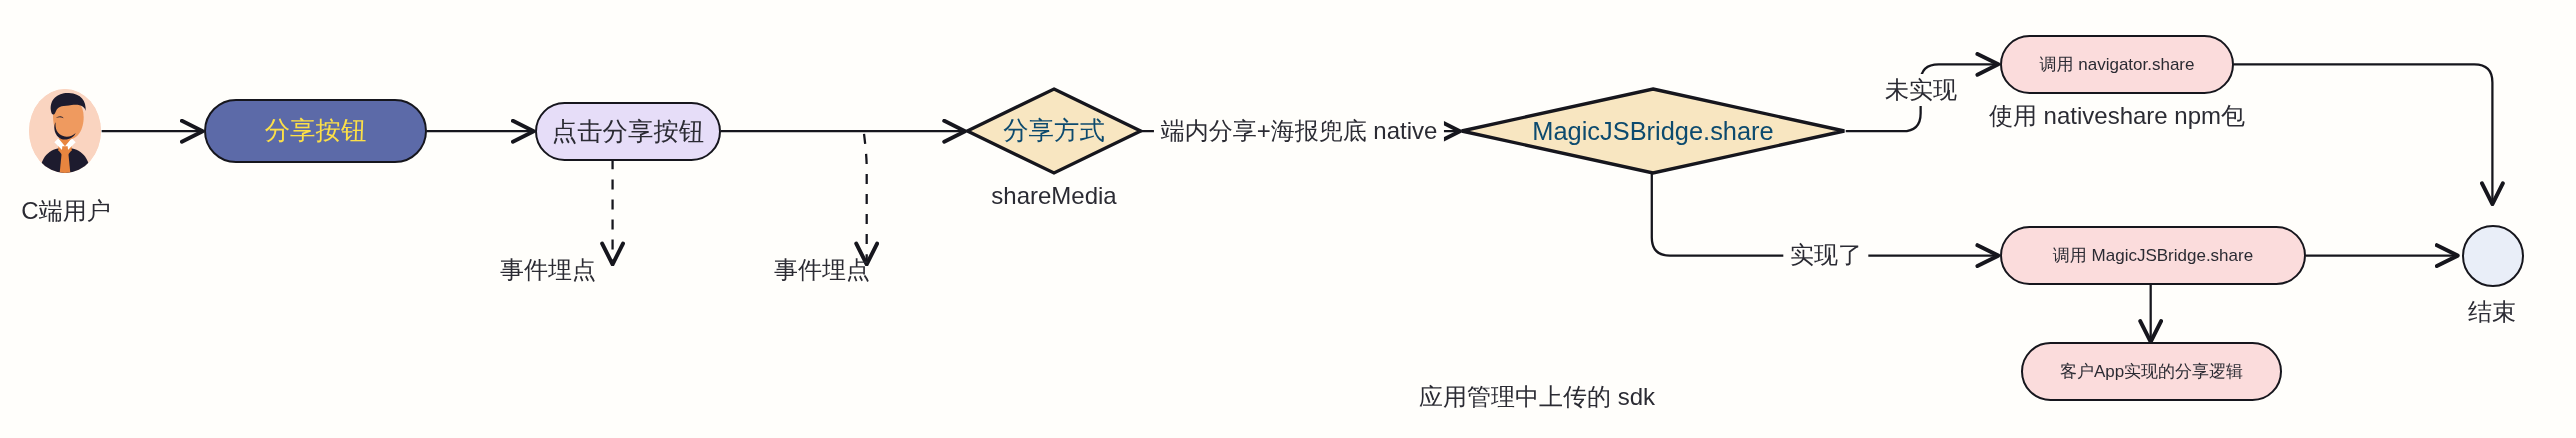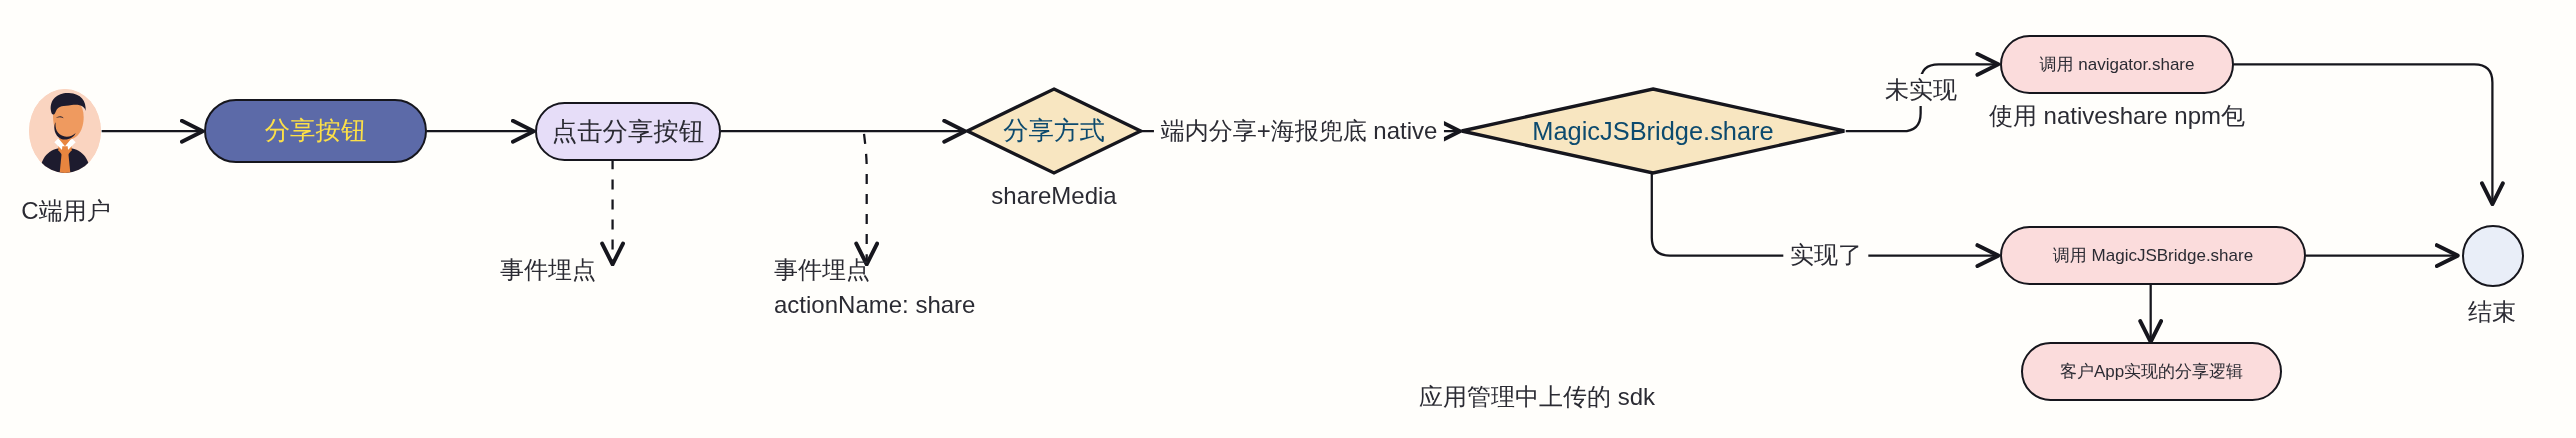--- a/index.html
+++ b/index.html
@@ -194,17 +194,16 @@
 <div class="edge-label" style="left:1921px; top:90px;">未实现</div>
 
 <div class="edge-label" style="left:1826px; top:255px;">实现了</div>
 
 <div class="annot" style="left:500px; top:253px;">
   <div>事件埋点</div>
 </div>
 
 <div class="annot" style="left:774px; top:253px;">
   <div>事件埋点</div>
-  <div>actionName: share</div>
 </div>
 
 <div class="caption center" style="left:1537px; top:381px;">应用管理中上传的 sdk</div>
 
 
 </body></html>

